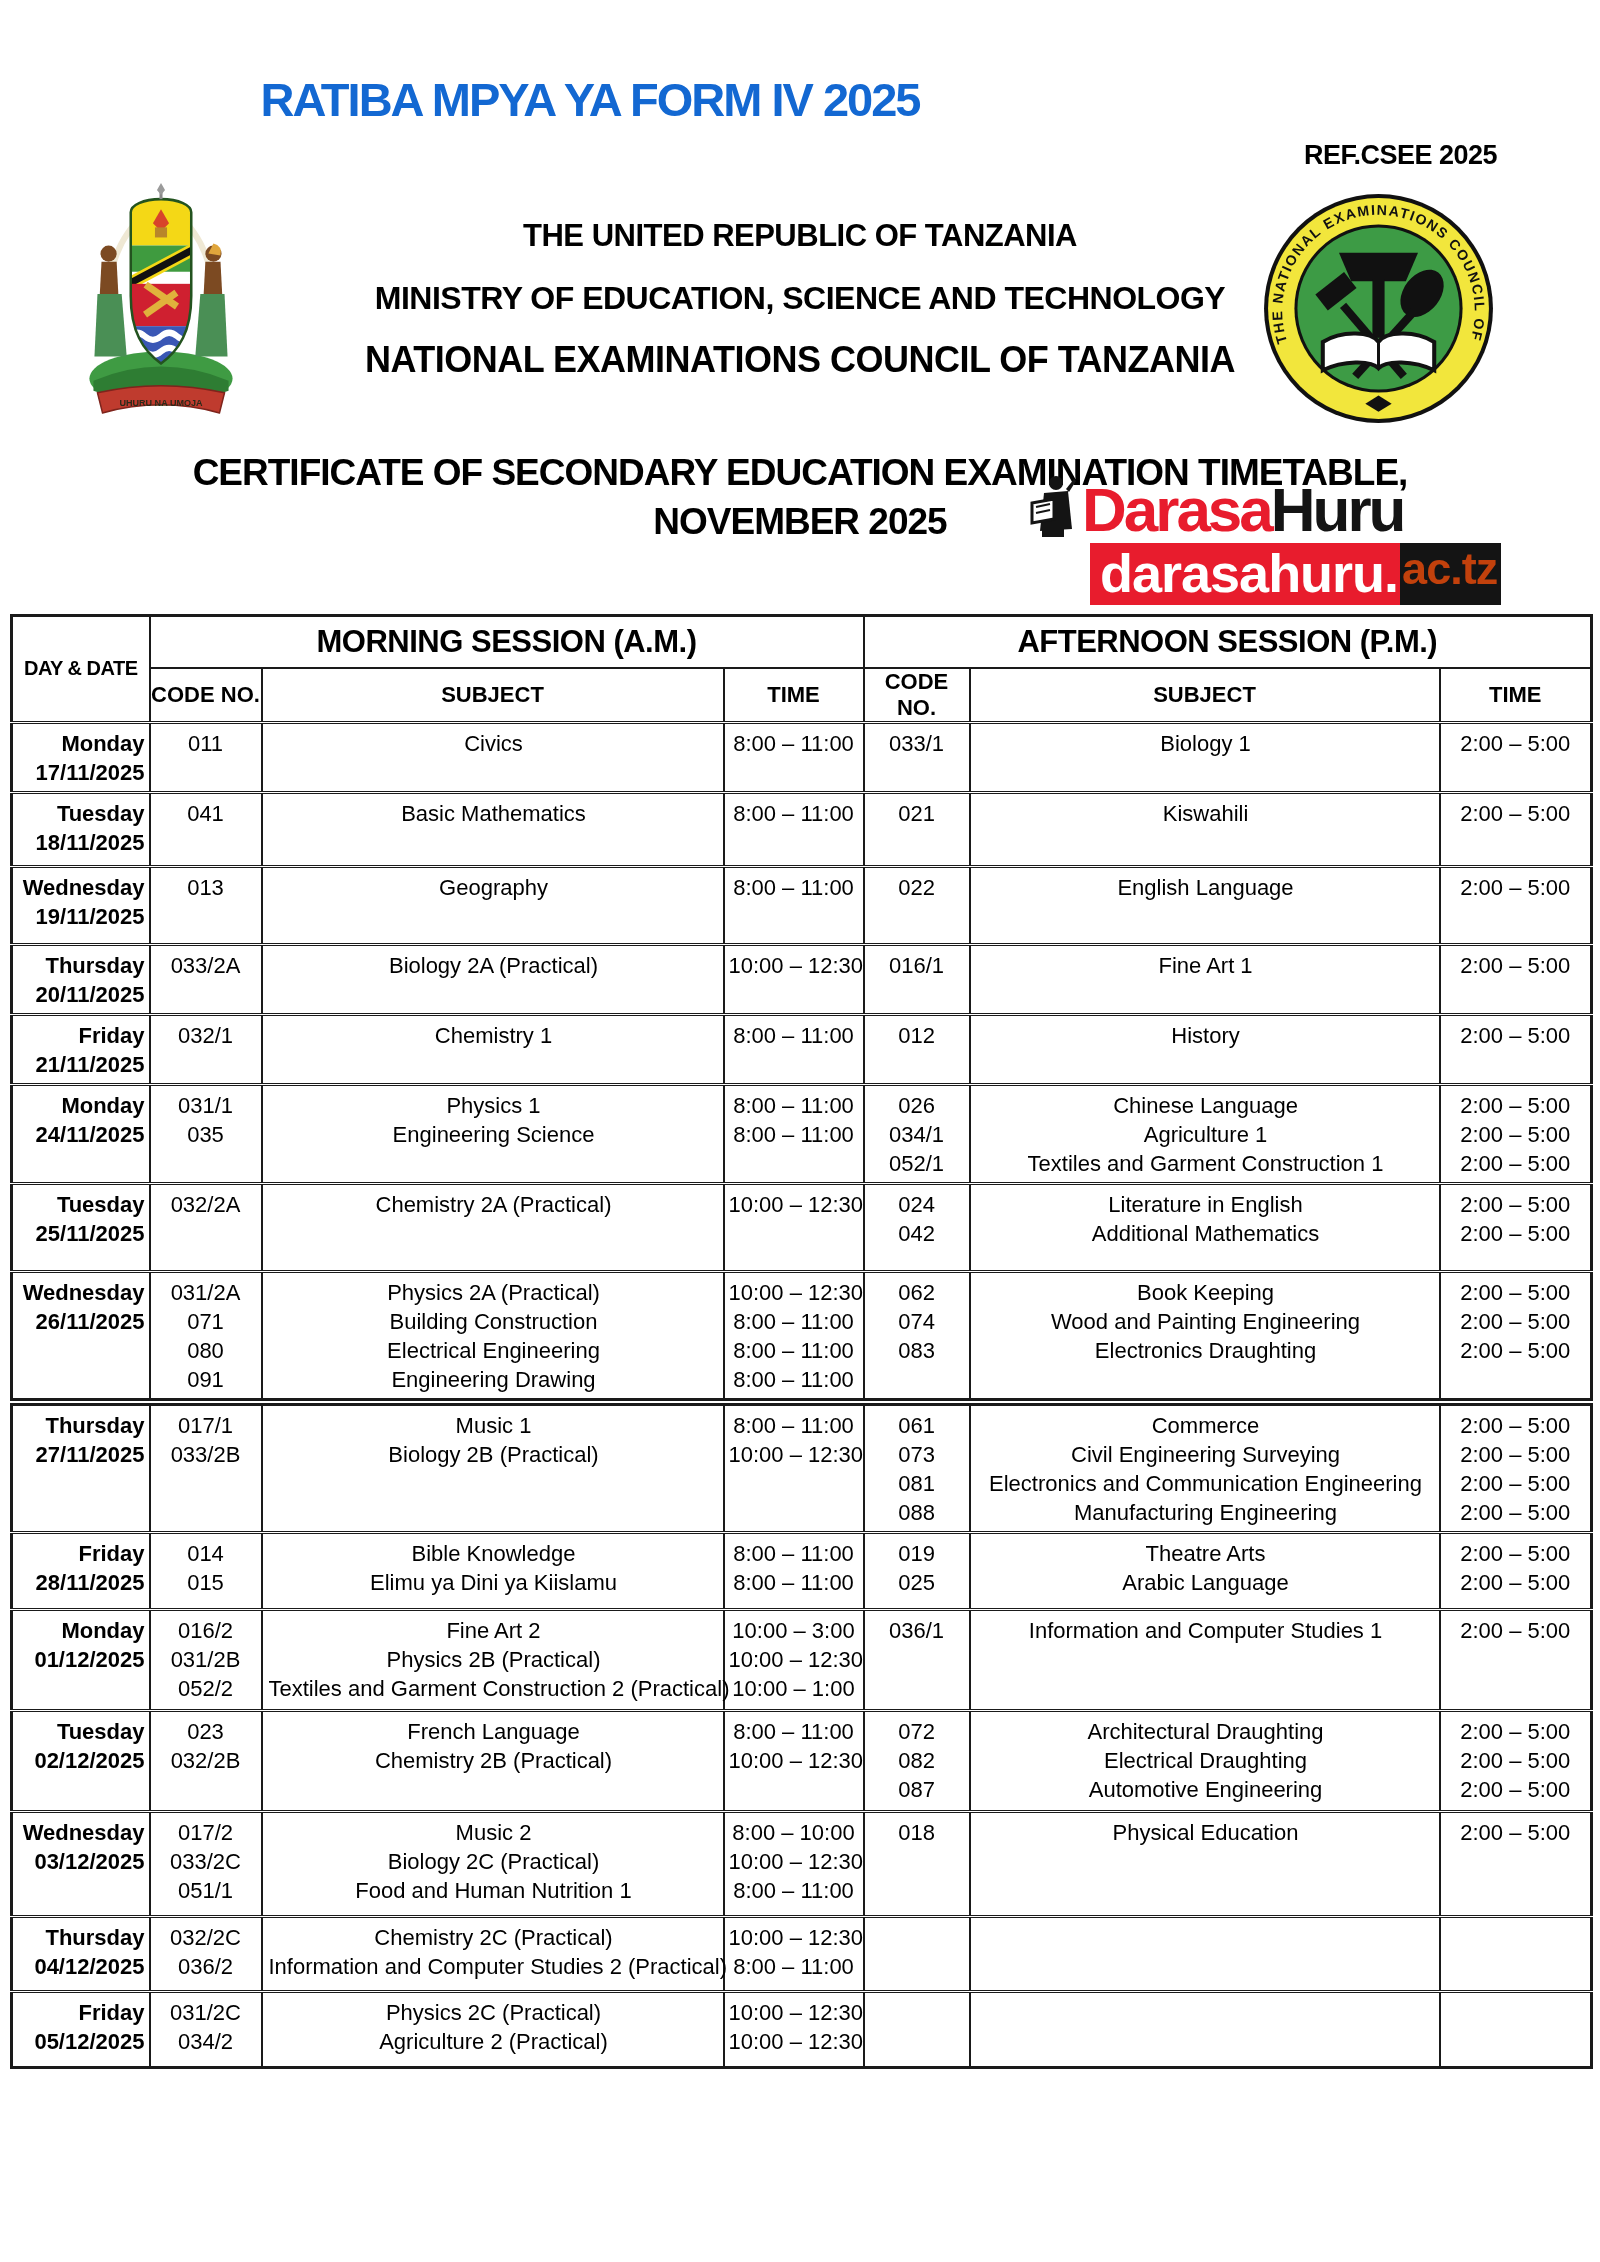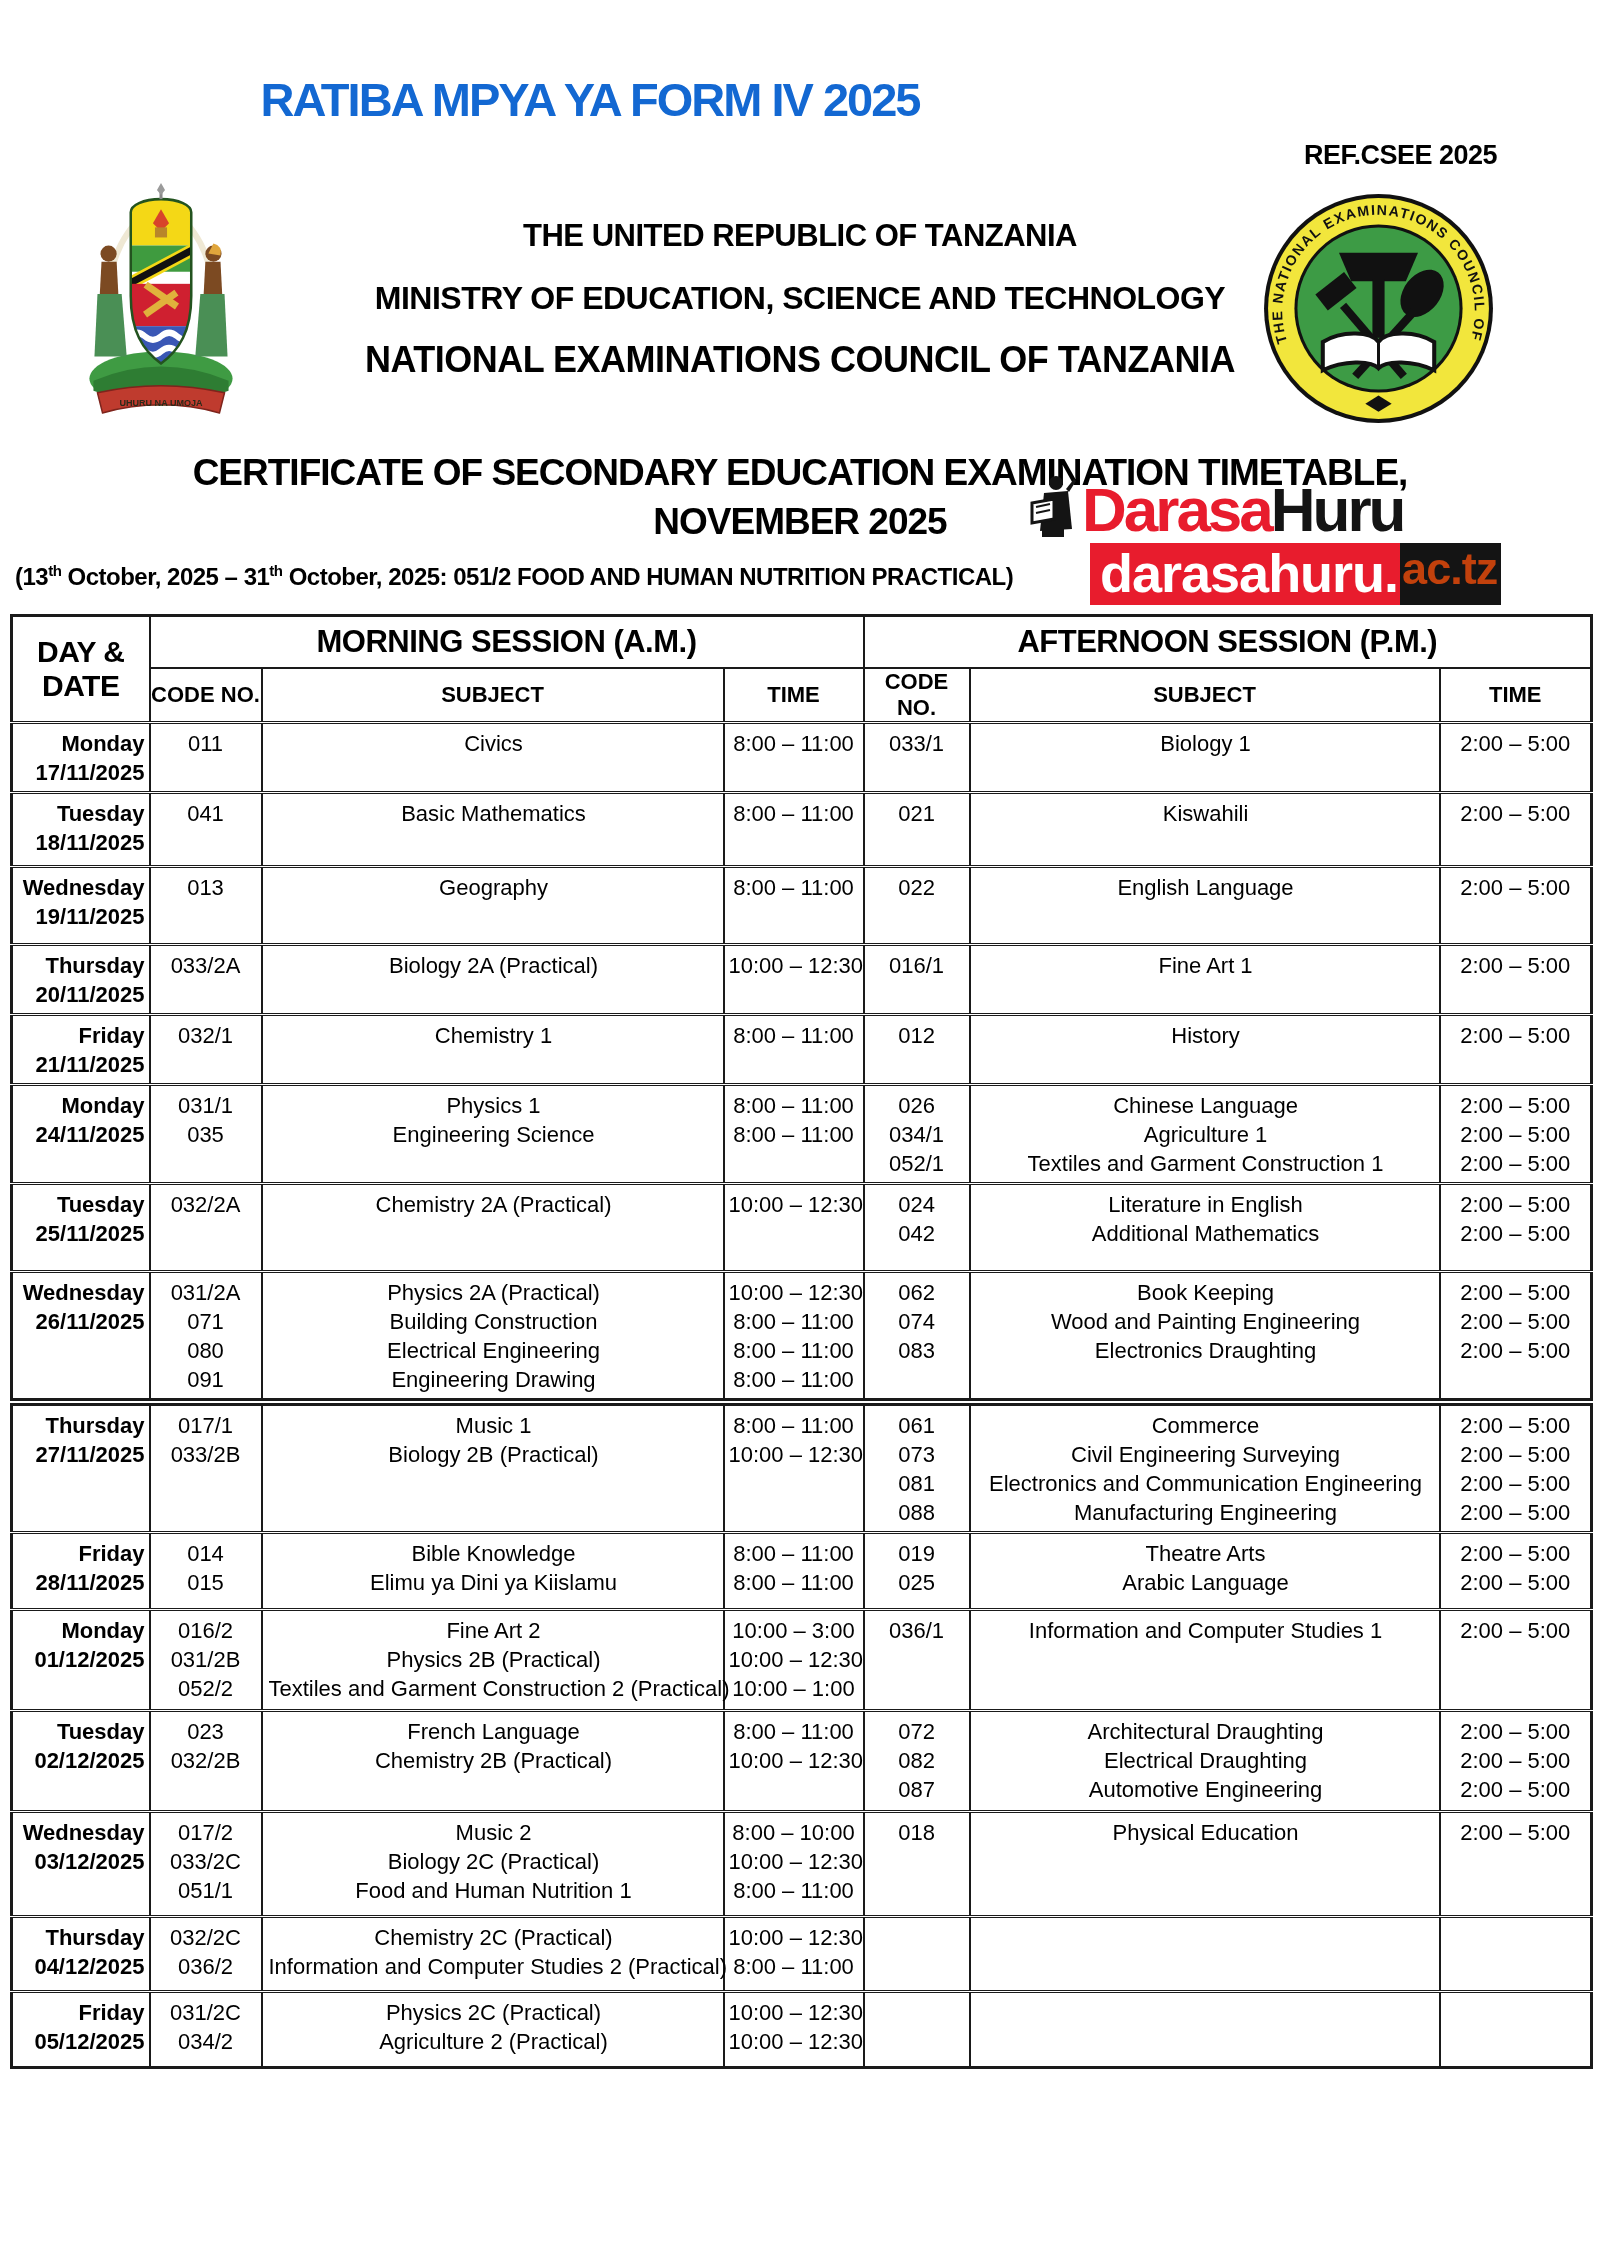--- a/index.html
+++ b/index.html
@@ -38,21 +38,21 @@
   .banner-blk{background:var(--brand_black);color:#c2410c;font-size:45px;font-weight:bold;
     letter-spacing:-1px;padding:3px 4px 5px 2px;line-height:1.0;}
 
   .note{position:absolute;left:15px;top:562px;font-size:24px;font-weight:bold;letter-spacing:-0.5px;}
   .note sup{font-size:15px;vertical-align:super;}
 
   table.tt{position:absolute;left:10px;top:614px;width:1580px;border-collapse:collapse;
     table-layout:fixed;border:3px solid var(--border);}
   .tt th,.tt td{border:2px solid var(--border);vertical-align:top;overflow:visible;}
   .tt thead th{vertical-align:middle;text-align:center;}
-  .h-day{font-size:30px;font-weight:bold;letter-spacing:-0.5px;padding:0 1px;}
+  .h-day{font-size:20px;font-weight:bold;letter-spacing:-0.5px;padding:0 1px;}
   .h-session{font-size:31px;font-weight:bold;height:52px;letter-spacing:-0.5px;}
   .h-sub{font-size:22px;font-weight:bold;height:54px;border-bottom:3px double var(--border) !important;}
   .tt tbody td{border-top:3px double var(--border);font-size:22px;line-height:29px;
     padding:5px 4px 4px 4px;white-space:nowrap;}
   .tt tbody tr.page-break td{border-top:8px double var(--border);}
   .c-day{text-align:right;font-weight:bold;}
   .c-code{text-align:center;}
   .c-subj{text-align:center;padding-left:6px !important;}
   .c-time{text-align:center;}
 </style>
@@ -147,21 +147,20 @@
         <rect x="14" y="54" width="22" height="8" fill="#141414"></rect>
       </svg>
       <div class="brand-word"><span class="red">Darasa</span><span class="blk">Huru</span></div>
     </div>
     <div class="brand-banner">
       <span class="banner-red">darasahuru.</span>
         <span class="banner-blk">ac.tz</span>
     </div>
   </div>
 
-  <div class="note"><span>(13</span><sup>th</sup><span> October, 2025 – 31</span><sup>th</sup><span> October, 2025: 051/2 FOOD AND HUMAN NUTRITION PRACTICAL)</span></div>
 
   <table class="tt">
     <colgroup>
       <col style="width:138px">
         <col style="width:112px">
         <col style="width:462px">
         <col style="width:140px">
       <col style="width:106px">
         <col style="width:470px">
         <col style="width:152px">

